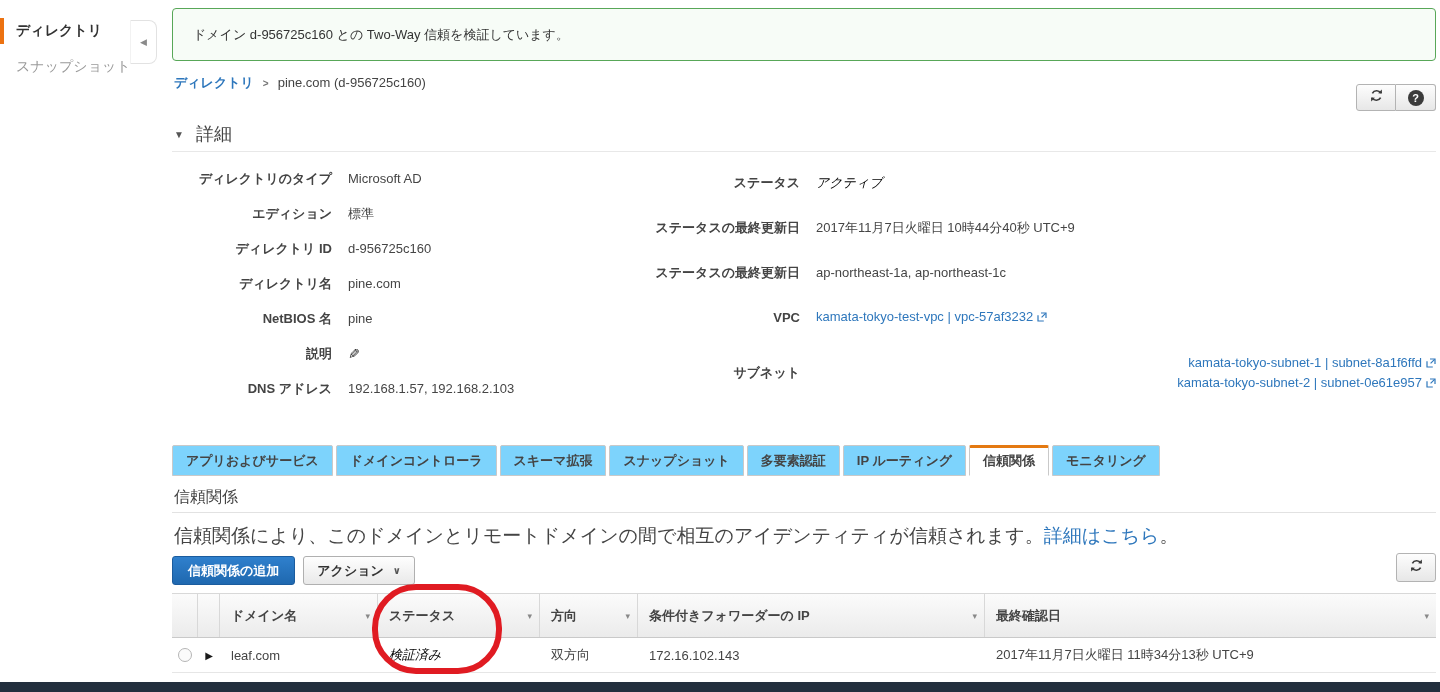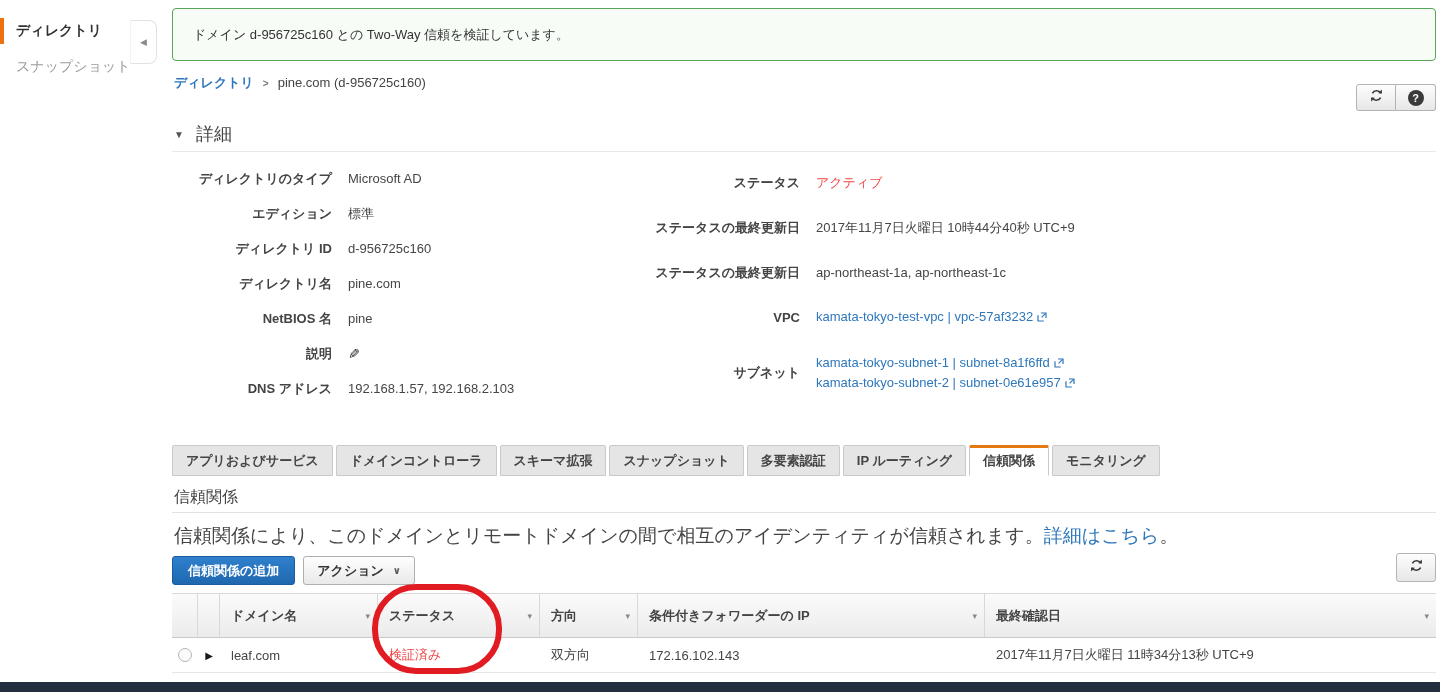--- a/index.html
+++ b/index.html
@@ -46,31 +46,31 @@
   
   .details-title { position:absolute; top:122px; left:2px; font-size:18px; color:#444; display:flex; align-items:center; cursor:pointer; }
   .details-title .tri { font-size:10px; color:#555; margin-right:12px; }
   .details-rule { position:absolute; top:151px; left:0; right:0; border-top:1px solid #e8e8e8; }
   .details-grid { position:absolute; top:161px; left:0; right:0; display:flex; }
   .dtable { border-collapse:collapse; }
   .dtable td { font-size:13px; height:35px; vertical-align:middle; color:#454545; }
   .dtable td.lbl { font-weight:bold; color:#444; text-align:right; padding-right:16px; white-space:nowrap; }
   .dt-left { width:452px; } .dt-left td.lbl { width:176px; }
   .dt-right { width:812px; } .dt-right td.lbl { width:192px; }
-  .green { color:#ef4444; }
+  .green { color:#000000;font-style:italic; }
   .blue-link { color:#2e77bc; cursor:pointer; }
   .subnet-line { line-height:19px; }
-  .subnet-row td { height:52px; }
+  .subnet-row td { height:52px;text-align:right; }
   .pencil { font-size:14px; color:#222; cursor:pointer; display:inline-block; transform:scaleX(-1); }
   .ext-icon { display:inline-block; margin-left:4px; vertical-align:-1px; }
   
   .tabs { position:absolute; top:445px; left:0; display:flex; }
   .tab {
     height:31px; line-height:29px; padding:0 13px; margin-right:3px;
-    font-size:13px; font-weight:bold; color:#444; background:#e5e5e5;
+    font-size:13px; font-weight:bold; color:#444; background:#7dd3fc;
     border:1px solid #c9c9c9; border-radius:2px 2px 0 0; cursor:pointer; white-space:nowrap;
   }
   .tab.active { background:#fff; border-top:3px solid #e47911; border-bottom:1px solid #fff; line-height:26px; }
   
   .trust-title { position:absolute; top:487px; left:2px; font-size:16px; color:#444; }
   .trust-rule { position:absolute; top:512px; left:0; right:0; border-top:1px solid #e2e2e2; }
   .trust-desc { position:absolute; top:523px; left:2px; font-size:19px; color:#444; }
   .action-row { position:absolute; top:556px; left:0; display:flex; align-items:center; }
   .btn-primary {
     height:29px; padding:0 15px; font-size:13px; font-weight:bold; color:#fff;

